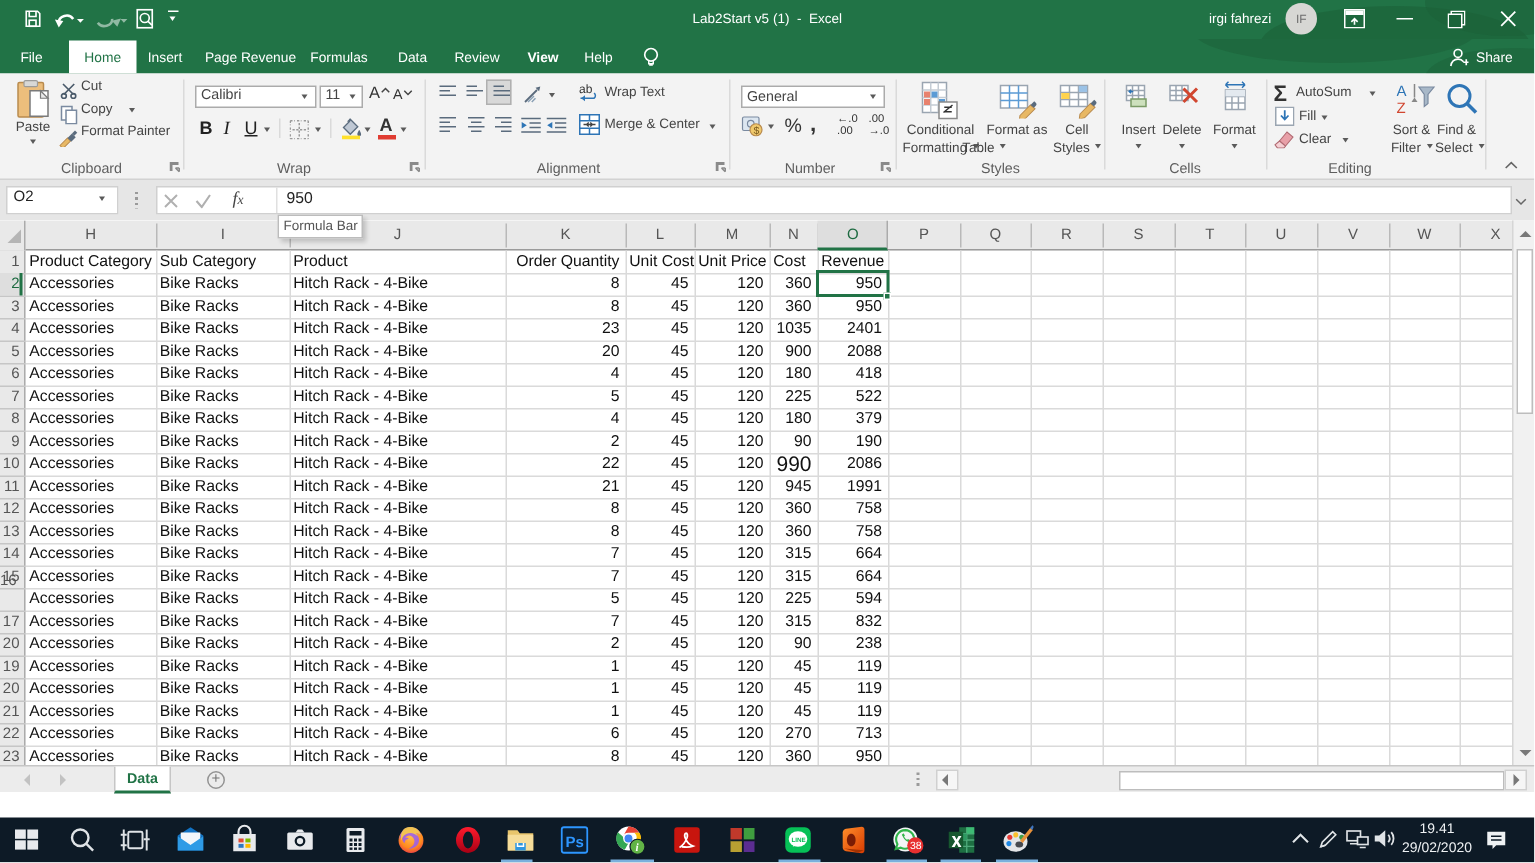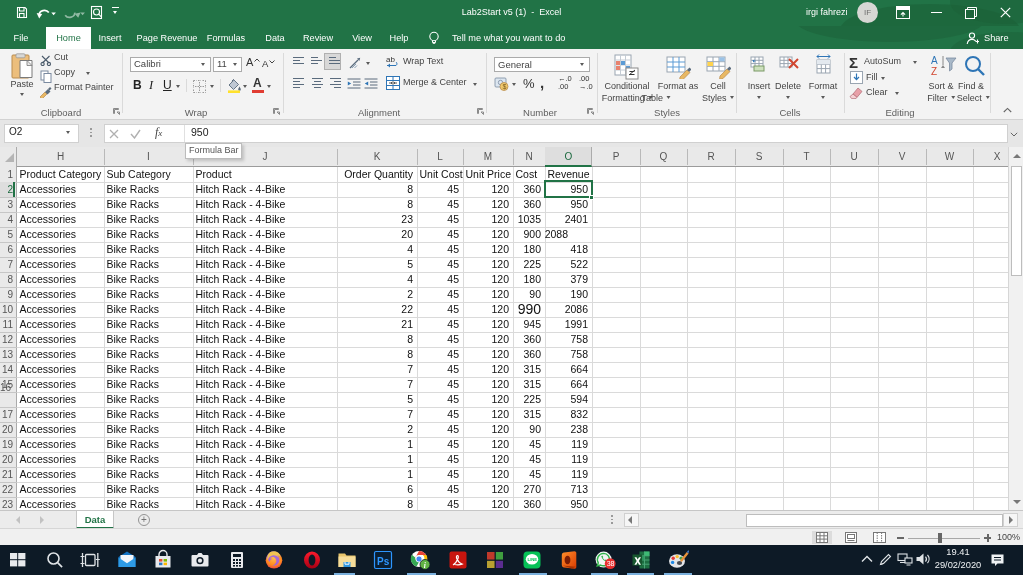--- a/index.html
+++ b/index.html
@@ -63,27 +63,26 @@
         <ellipse cx="240" cy="26" rx="60" ry="20" fill="#1b5f37" opacity="0.45"></ellipse>
       </svg>
 <div class="ab" style="left:46px;top:1px;width:45px;height:22px;background:#fff"></div>
 <div class="tx" style="left:46px;top:0;width:45px;text-align:center;color:#217346;font-size:9.2px;line-height:24px">Home</div>
 <div class="tx" style="left:21px;top:0;transform:translateX(-50%);color:#fff;font-size:9.2px;line-height:24px;font-weight:normal">File</div>
 <div class="tx" style="left:110px;top:0;transform:translateX(-50%);color:#fff;font-size:9.2px;line-height:24px;font-weight:normal">Insert</div>
 <div class="tx" style="left:167px;top:0;transform:translateX(-50%);color:#fff;font-size:9.2px;line-height:24px;font-weight:normal">Page Revenue</div>
 <div class="tx" style="left:226px;top:0;transform:translateX(-50%);color:#fff;font-size:9.2px;line-height:24px;font-weight:normal">Formulas</div>
 <div class="tx" style="left:275px;top:0;transform:translateX(-50%);color:#fff;font-size:9.2px;line-height:24px;font-weight:normal">Data</div>
 <div class="tx" style="left:318px;top:0;transform:translateX(-50%);color:#fff;font-size:9.2px;line-height:24px;font-weight:normal">Review</div>
-<div class="tx" style="left:362px;top:0;transform:translateX(-50%);color:#fff;font-size:9.2px;line-height:24px;font-weight:normal">View</div>
+<div class="tx" style="left:362px;top:0;transform:translateX(-50%);color:#fff;font-size:9.2px;line-height:24px;font-weight:bold">View</div>
 <div class="tx" style="left:399px;top:0;transform:translateX(-50%);color:#fff;font-size:9.2px;line-height:24px;font-weight:normal">Help</div>
 <svg class="ab" style="left:428px;top:5px" width="12" height="15" viewBox="0 0 12 15">
         <circle cx="6" cy="5.5" r="4.2" fill="none" stroke="#fff" stroke-width="1.1"></circle>
         <path d="M4.5 9.5v2h3v-2M4.8 12.3h2.4" stroke="#fff" fill="none"></path>
       </svg>
-<div class="tx" style="left:452px;top:0;color:#fff;font-size:9.2px;line-height:24px">Tell me what you want to do</div>
 <svg class="ab" style="left:966px;top:6px" width="13" height="13" viewBox="0 0 13 13">
         <circle cx="6" cy="3.6" r="2.6" fill="none" stroke="#fff" stroke-width="1.1"></circle>
         <path d="M1.2 12c0.5-3 2.4-4.6 4.8-4.6 1.5 0 2.8 0.6 3.7 1.7" fill="none" stroke="#fff" stroke-width="1.1"></path>
         <path d="M9.5 9.5h4M11.5 7.5v4" stroke="#fff" stroke-width="1.1"></path>
       </svg>
 <div class="tx" style="left:984px;top:0;color:#fff;font-size:9.2px;line-height:24px">Share</div>
 </div>
 <div class="ab" style="left:0;top:49px;width:1023px;height:71px;background:#f3f3f3;border-bottom:1px solid #d2d2d2">
 <div class="ab" style="left:122px;top:4px;width:1px;height:60px;background:#dadada"></div>
 <div class="ab" style="left:283px;top:4px;width:1px;height:60px;background:#dadada"></div>
@@ -513,21 +512,21 @@
 <div class="tx" style="right:499px;top:64.5px;line-height:15.0px;font-size:10.5px;color:#111">120</div>
 <div class="tx" style="right:467px;top:64.5px;line-height:15.0px;font-size:10.5px;color:#111">1035</div>
 <div class="tx" style="right:420px;top:64.5px;line-height:15.0px;font-size:10.5px;color:#111">2401</div>
 <div class="tx" style="left:19.5px;top:79.5px;line-height:15.0px;font-size:10.5px;color:#111">Accessories</div>
 <div class="tx" style="left:106.5px;top:79.5px;line-height:15.0px;font-size:10.5px;color:#111">Bike Racks</div>
 <div class="tx" style="left:195.5px;top:79.5px;line-height:15.0px;font-size:10.5px;color:#111">Hitch Rack - 4-Bike</div>
 <div class="tx" style="right:595px;top:79.5px;line-height:15.0px;font-size:10.5px;color:#111">20</div>
 <div class="tx" style="right:549px;top:79.5px;line-height:15.0px;font-size:10.5px;color:#111">45</div>
 <div class="tx" style="right:499px;top:79.5px;line-height:15.0px;font-size:10.5px;color:#111">120</div>
 <div class="tx" style="right:467px;top:79.5px;line-height:15.0px;font-size:10.5px;color:#111">900</div>
-<div class="tx" style="right:440px;top:79.5px;line-height:15.0px;font-size:10.5px;color:#111">2088</div>
+<div class="tx" style="right:420px;top:79.5px;line-height:15.0px;font-size:10.5px;color:#111">2088</div>
 <div class="tx" style="left:19.5px;top:94.5px;line-height:15.0px;font-size:10.5px;color:#111">Accessories</div>
 <div class="tx" style="left:106.5px;top:94.5px;line-height:15.0px;font-size:10.5px;color:#111">Bike Racks</div>
 <div class="tx" style="left:195.5px;top:94.5px;line-height:15.0px;font-size:10.5px;color:#111">Hitch Rack - 4-Bike</div>
 <div class="tx" style="right:595px;top:94.5px;line-height:15.0px;font-size:10.5px;color:#111">4</div>
 <div class="tx" style="right:549px;top:94.5px;line-height:15.0px;font-size:10.5px;color:#111">45</div>
 <div class="tx" style="right:499px;top:94.5px;line-height:15.0px;font-size:10.5px;color:#111">120</div>
 <div class="tx" style="right:467px;top:94.5px;line-height:15.0px;font-size:10.5px;color:#111">180</div>
 <div class="tx" style="right:420px;top:94.5px;line-height:15.0px;font-size:10.5px;color:#111">418</div>
 <div class="tx" style="left:19.5px;top:109.5px;line-height:15.0px;font-size:10.5px;color:#111">Accessories</div>
 <div class="tx" style="left:106.5px;top:109.5px;line-height:15.0px;font-size:10.5px;color:#111">Bike Racks</div>
@@ -683,42 +682,20 @@
 <div class="tx" style="left:76px;top:0;width:38px;text-align:center;font-size:9.5px;font-weight:bold;color:#217346;line-height:17px">Data</div>
 <div class="ab" style="left:138px;top:3px;width:12px;height:12px;border:1px solid #949494;border-radius:50%"></div>
 <div class="tx" style="left:138px;top:2.5px;width:12px;text-align:center;font-size:10px;color:#757575;line-height:12px">+</div>
 <div class="ab" style="left:611px;top:4px;width:2px;height:11px;background:repeating-linear-gradient(#9a9a9a 0 1.6px,transparent 1.6px 3.6px)"></div>
 <div class="ab" style="left:624px;top:2px;width:15px;height:14px;background:#f6f6f6;border:1px solid #d0d0d0"></div>
 <div class="ab" style="left:628px;top:5px;width:0;height:0;border-top:4px solid transparent;border-bottom:4px solid transparent;border-right:4.5px solid #787878"></div>
 <div class="ab" style="left:746px;top:2.5px;width:257px;height:13px;background:#fff;border:1px solid #bdbdbd"></div>
 <div class="ab" style="left:1003px;top:2px;width:15px;height:14px;background:#f6f6f6;border:1px solid #d0d0d0"></div>
 <div class="ab" style="left:1009px;top:5px;width:0;height:0;border-top:4px solid transparent;border-bottom:4px solid transparent;border-left:4.5px solid #787878"></div>
 </div>
-<div class="ab" style="left:0;top:528px;width:1023px;height:17px;background:#f0f0f0;border-top:1px solid #d6d6d6">
-<div class="ab" style="left:812px;top:2px;width:20px;height:13px;background:#dcdcdc"></div>
-<svg class="ab" style="left:816px;top:3px" width="12" height="11" viewBox="0 0 12 11">
-        <rect x="0.5" y="0.5" width="11" height="10" fill="#fff" stroke="#777"></rect>
-        <path d="M0.5 3.8h11M0.5 7.1h11M4 0.5v10M8 0.5v10" stroke="#777"></path>
-      </svg>
-<svg class="ab" style="left:845px;top:3px" width="12" height="11" viewBox="0 0 12 11">
-        <rect x="0.5" y="0.5" width="11" height="10" fill="#fff" stroke="#777"></rect>
-        <rect x="2.5" y="2.5" width="7" height="4" fill="none" stroke="#777"></rect>
-        <path d="M2.5 8.5h7" stroke="#777"></path>
-      </svg>
-<svg class="ab" style="left:873px;top:3px" width="13" height="11" viewBox="0 0 13 11">
-        <rect x="0.5" y="0.5" width="12" height="10" fill="#fff" stroke="#777"></rect>
-        <path d="M4.2 0.5v10M8.6 0.5v10" stroke="#777" stroke-dasharray="1.5 1"></path>
-      </svg>
-<div class="ab" style="left:897px;top:8px;width:7px;height:1.6px;background:#666"></div>
-<div class="ab" style="left:908px;top:8.5px;width:72px;height:1px;background:#a8a8a8"></div>
-<div class="ab" style="left:938px;top:4px;width:4px;height:10px;background:#666"></div>
-<div class="ab" style="left:984px;top:8px;width:7px;height:1.6px;background:#666"></div>
-<div class="ab" style="left:987px;top:4.7px;width:1.6px;height:8px;background:#666"></div>
-<div class="tx" style="left:997px;top:3px;font-size:9px;color:#444">100%</div>
-</div>
 <div class="ab" style="left:0;top:545px;width:1023px;height:30px;background:#0d1a26">
 <div class="ab" style="left:7.0px;top:4px;width:22px;height:22px"><svg width="22" height="22" viewBox="0 0 22 22">
           <g fill="#e8eaed">
             <rect x="3" y="4" width="7.2" height="6.2"></rect>
             <rect x="11.2" y="4" width="7.2" height="6.2"></rect>
             <rect x="3" y="11.2" width="7.2" height="6.2"></rect>
             <rect x="11.2" y="11.2" width="7.2" height="6.2"></rect>
           </g>
         </svg></div>
 <div class="ab" style="left:44.0px;top:4px;width:22px;height:22px"><svg width="22" height="22" viewBox="0 0 22 22">

